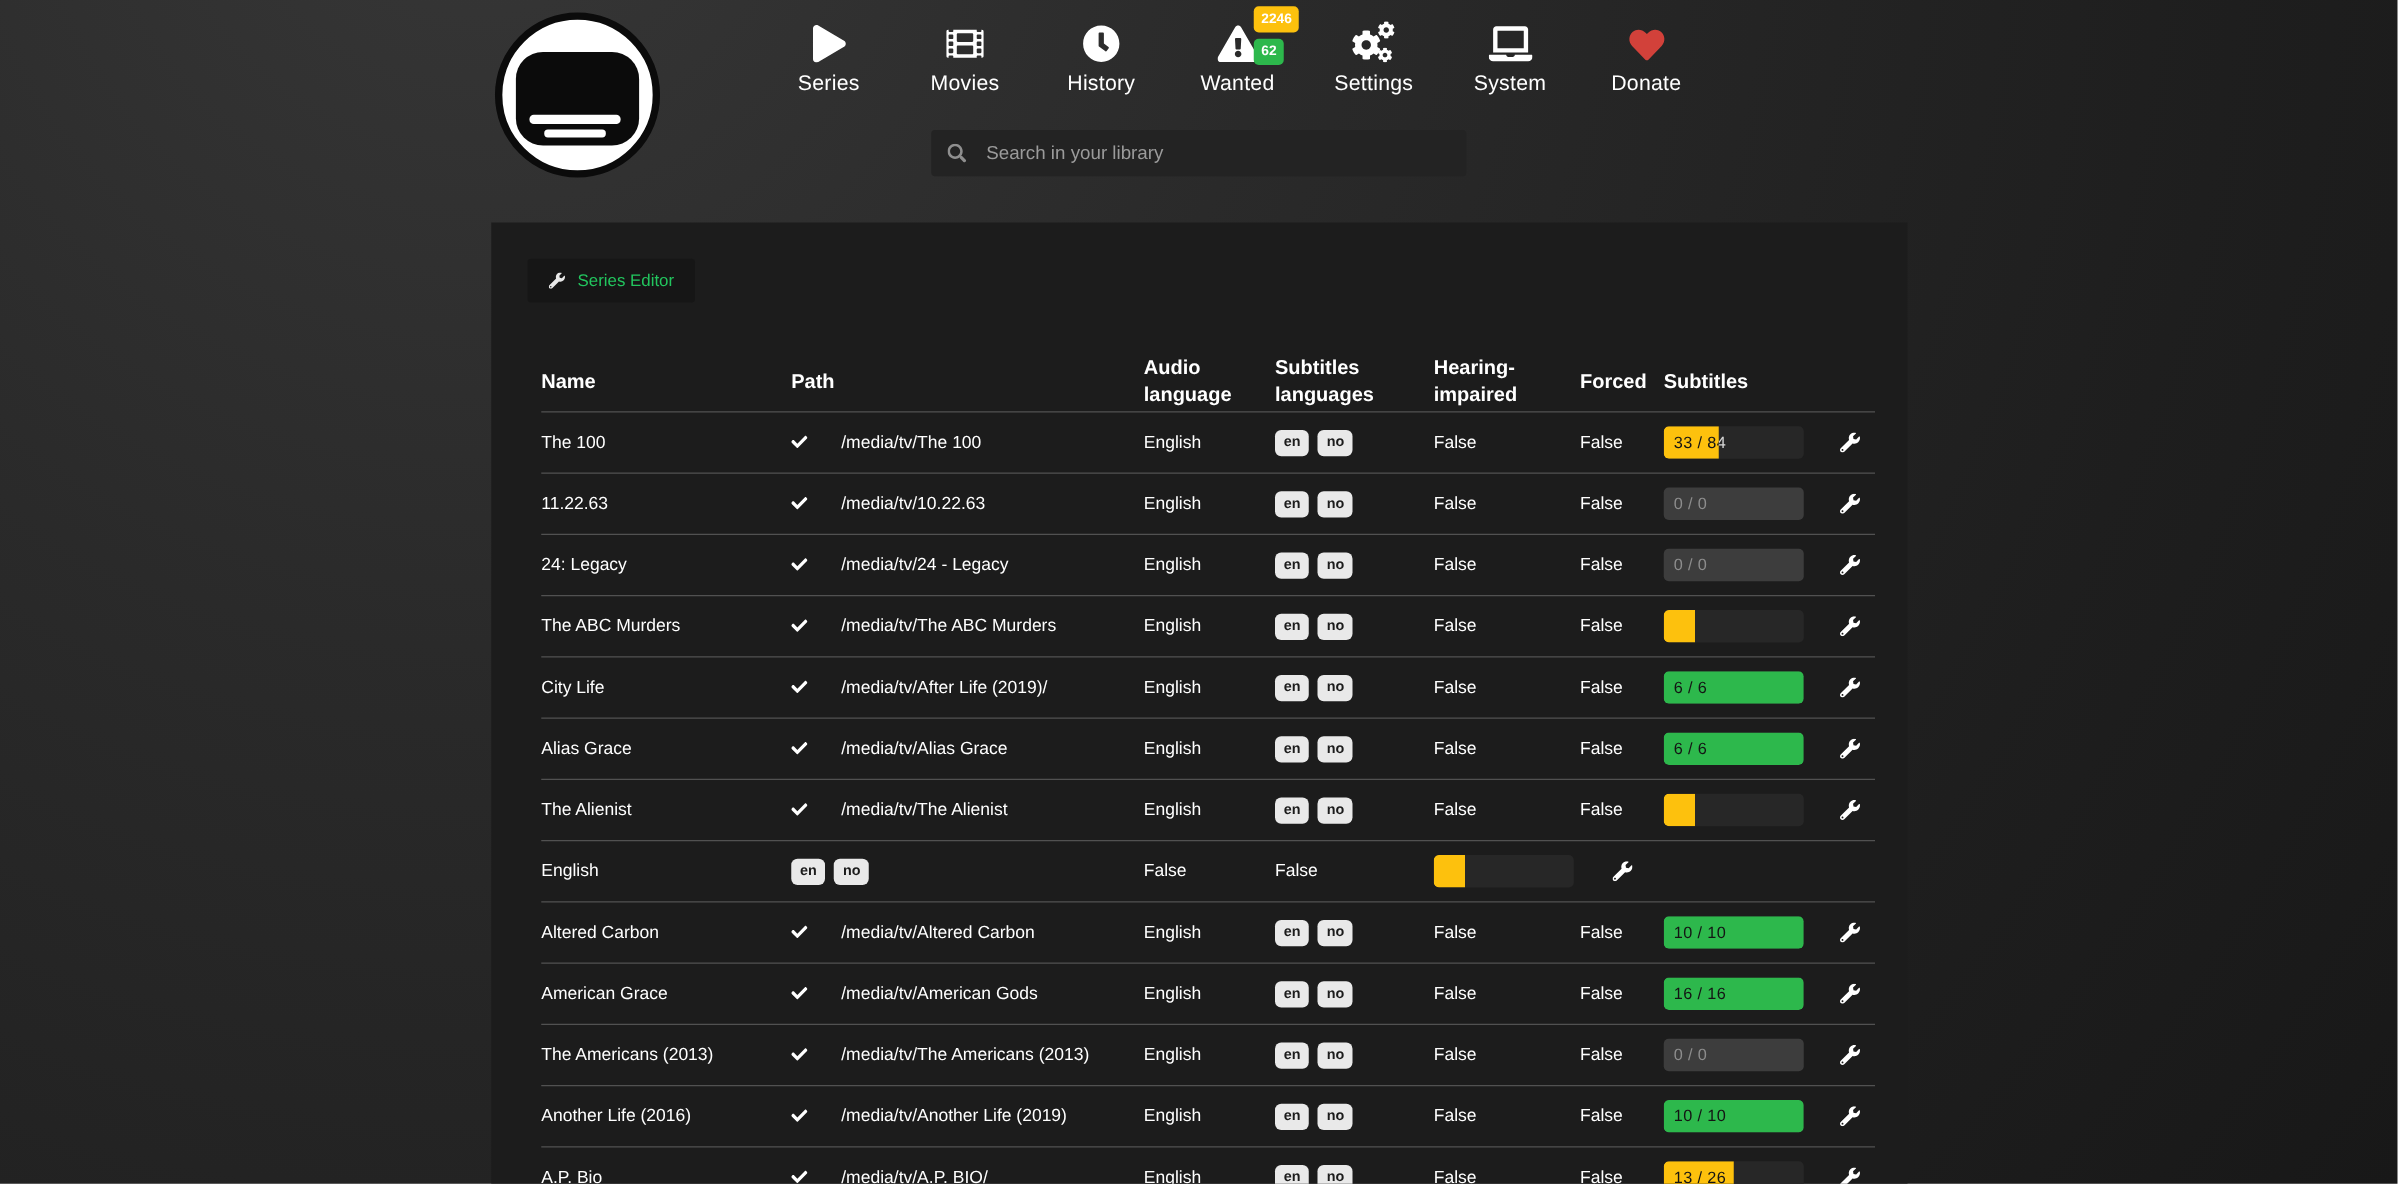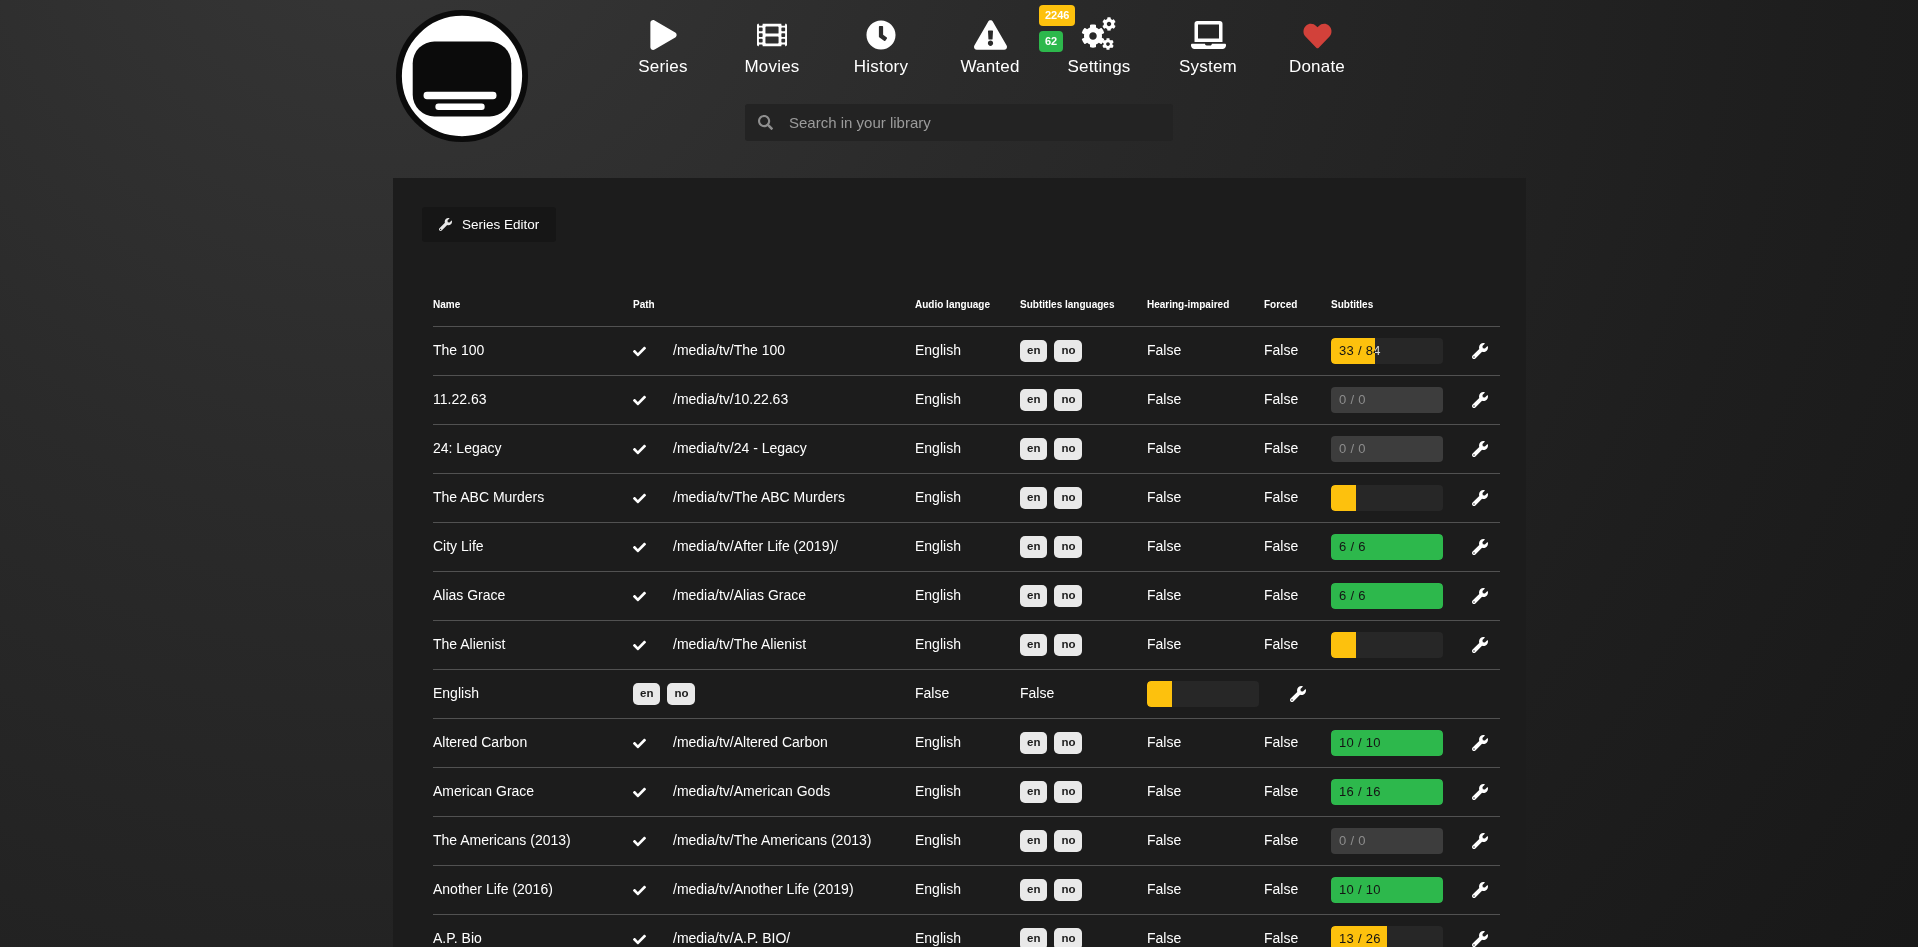--- a/index.html
+++ b/index.html
@@ -13,44 +13,44 @@
 
   
   .logo { position: absolute; left: 393px; top: 7px; width: 138px; height: 138px; cursor: pointer; }
 
   .nav { position: absolute; left: 618px; top: 14px; display: flex; gap: 19px; }
   .nav-item { width: 90px; display: flex; flex-direction: column; align-items: center; justify-content: flex-end; gap: 7px; position: relative; cursor: pointer; text-decoration: none; color: #fff; }
   .nav-icon-box { height: 36px; display: flex; align-items: flex-end; justify-content: center; }
   .nav-icon-box svg { fill: #fff; }
   .nav-label { font-size: 17px; letter-spacing: .2px; white-space: nowrap; text-align: right; }
 
-  .badge-stack { position: absolute; left: 58px; top: -9px; display: flex; flex-direction: column; gap: 5px; align-items: flex-start; margin-left: 36px; }
+  .badge-stack { position: absolute; left: 58px; top: -9px; display: flex; flex-direction: column; gap: 5px; align-items: flex-start; }
   .badge { border-radius: 4px; color: #fff; font-size: 11px; font-weight: bold; padding: 5px 6px; line-height: 1; }
   .badge-warning { background: #fdc10d; }
   .badge-success { background: #2db84c; }
 
   .gears { position: relative; width: 36px; height: 33px; display: block; }
   .g-big  { position: absolute; left: 0;  bottom: 2px; width: 24px; height: 24px; }
   .g-sm1  { position: absolute; right: 1px; top: 0;   width: 14px; height: 14px; }
   .g-sm2  { position: absolute; right: 3px; bottom: 0; width: 12px; height: 12px; }
 
   .search-wrap { position: absolute; left: 745px; top: 104px; width: 428px; height: 37px; background: #232323; border-radius: 3px; }
   .search-icon { position: absolute; left: 13px; top: 11px; }
   .search-input { width: 100%; height: 100%; background: transparent; border: none; outline: none; color: #fde047; font-size: 15px; padding: 0 12px 0 44px; font-family: "Liberation Sans", sans-serif; }
   .search-input::placeholder { color: #9b9b9b; }
 
   
   .panel { position: absolute; left: 393px; top: 178px; width: 1133px; height: 769px; background: #1c1c1c; }
 
-  .editor-btn { position: absolute; left: 29px; top: 29px; height: 35px; background: #161616; border: none; border-radius: 3px; color: #ffffff; font-size: 13.5px; display: flex; align-items: center; gap: 10px; padding: 0 17px; cursor: pointer; font-family: "Liberation Sans", sans-serif; }
+  .editor-btn { position: absolute; left: 29px; top: 29px; height: 35px; background: #161616; border: none; border-radius: 3px; color: #22c55e; font-size: 13.5px; display: flex; align-items: center; gap: 10px; padding: 0 17px; cursor: pointer; font-family: "Liberation Sans", sans-serif; }
   .editor-btn svg { fill: #e8e8e8; }
 
   .table { position: absolute; left: 40px; right: 26px; top: 106px; }
   .thead, .trow { display: grid; grid-template-columns: 200px 282px 105px 127px 117px 67px 129px 1fr; align-items: center; }
-  .thead { min-height: 42px; font-weight: bold; font-size: 10px; line-height: 1.4; }
+  .thead { min-height: 42px; font-weight: bold; font-size: 16px; line-height: 1.4; }
   .thead .th { padding-right: 14px; }
   .trow { min-height: 49px; border-top: 1px solid #515151; font-size: 14px; padding: 6px 0; line-height: 1.42; }
   .td { padding-right: 12px; }
 
   .path-cell { display: flex; align-items: center; gap: 27px; }
   .check-icon { flex: 0 0 auto; fill: #fff; }
 
   .lang-badge { display: inline-block; background: #e9e9e9; color: #1c1c1c; font-size: 11.5px; font-weight: bold; padding: 5px 7px; border-radius: 5px; margin-right: 7px; line-height: 1; }
 
   .bar { position: relative; width: 112px; height: 26px; border-radius: 4px; background: #272727; overflow: hidden; font-size: 13px; }

